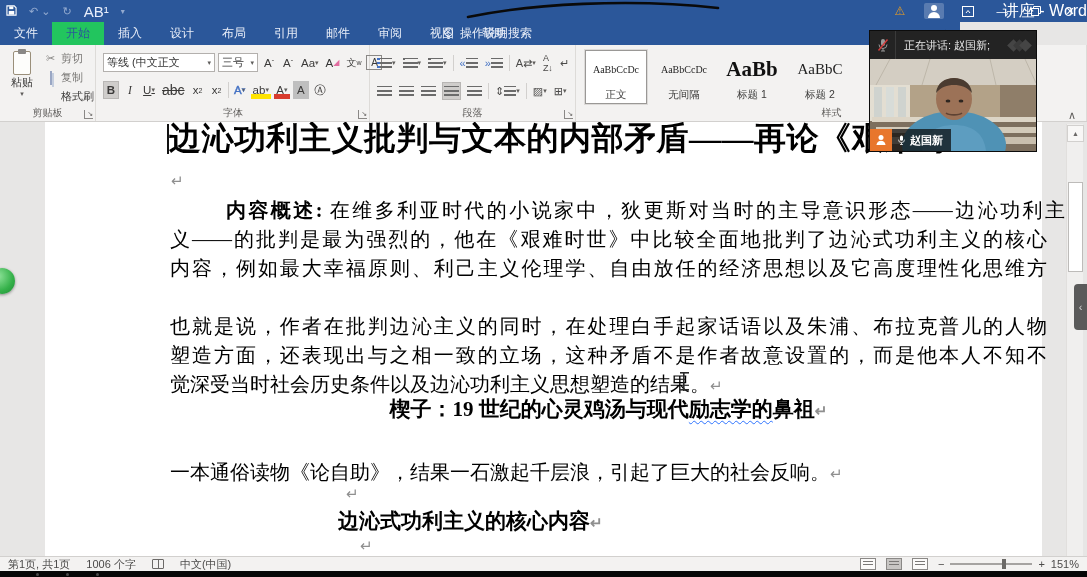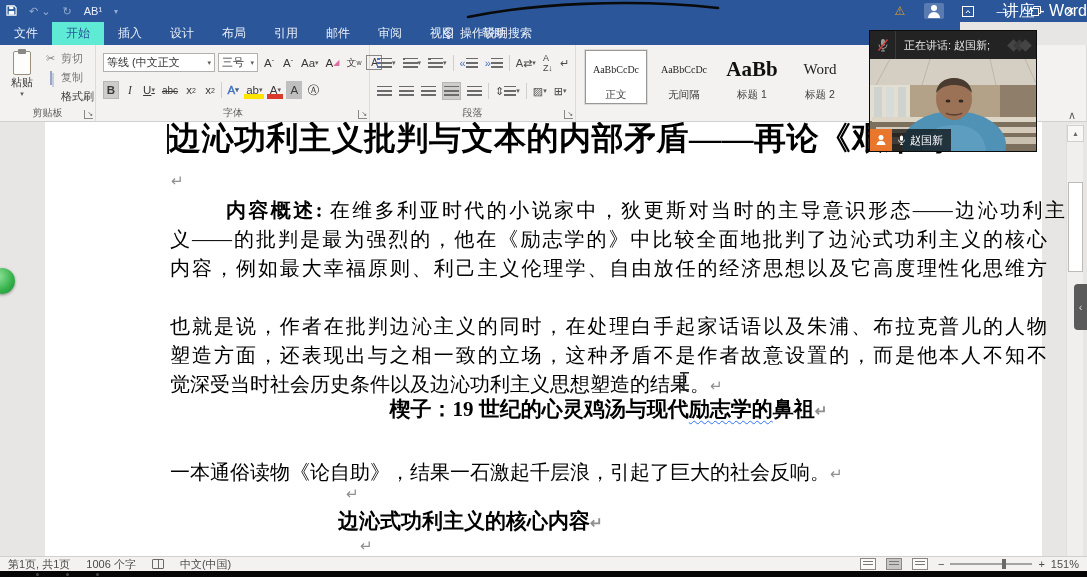--- a/index.html
+++ b/index.html
@@ -4,35 +4,35 @@
 <style>
   *{margin:0;padding:0;box-sizing:border-box;}
   html,body{width:1087px;height:577px;overflow:hidden;background:#000;}
   body{font-family:"Liberation Sans",sans-serif;}
   .screen{position:absolute;inset:0;width:1087px;height:577px;background:#e7e6e5;overflow:hidden;}
 
   
   .titlebar{position:absolute;left:0;top:0;width:1087px;height:22px;background:#2b579a;color:#fff;z-index:10;}
   .qat{position:absolute;left:6px;top:0;height:22px;display:flex;align-items:center;gap:12px;font-size:11px;color:#e8eefb;}
   .qat .dim{opacity:.55;}
-  .ab1{font-size:11px;letter-spacing:0;}
+  .ab1{font-size:15px;letter-spacing:0;}
   .win-title{position:absolute;left:0;right:0;top:0;height:22px;line-height:22px;text-align:right;font-size:16px;color:#fff;}
   .win-controls{position:absolute;right:0;top:0;height:22px;display:flex;align-items:center;}
   .wc{width:34px;height:22px;display:flex;align-items:center;justify-content:center;font-size:11px;color:#fff;}
   .warn{color:#f0a01e;font-size:12px;}
   .avatar-box{width:20px;height:16px;background:rgba(255,255,255,.22);border-radius:2px;position:relative;}
   .avatar-box::before{content:"";position:absolute;left:7px;top:2px;width:6px;height:6px;border-radius:50%;background:#fff;}
   .avatar-box::after{content:"";position:absolute;left:4px;top:9px;width:12px;height:6px;border-radius:6px 6px 0 0;background:#fff;}
   .pen-stroke{position:absolute;left:440px;top:0;z-index:12;pointer-events:none;}
 
   
   .tabrow{position:absolute;left:0;top:22px;width:960px;height:23px;background:#2b579a;z-index:9;}
   .tabs{display:flex;height:23px;align-items:stretch;}
   .tab{padding:0 14px;display:flex;align-items:center;font-size:12px;color:#e9eef8;cursor:default;}
-  .tab.active{background:#5eead4;color:#2b579a;}
+  .tab.active{background:#22c55e;color:#2b579a;}
   .tellme{position:absolute;left:443px;top:0;height:23px;display:flex;align-items:center;gap:6px;font-size:12px;color:#e9eef8;}
   .share{position:absolute;right:8px;top:6px;display:flex;align-items:center;gap:4px;font-size:12px;color:#17294d;}
   .share svg{opacity:.8;}
 
   
   .ribbon{position:absolute;left:0;top:45px;width:1087px;height:77px;background:#f3f2f1;border-bottom:1px solid #d2d0ce;z-index:3;}
   .grp{position:absolute;top:0;height:76px;border-right:1px solid #dddbd8;}
   .grp-label{position:absolute;bottom:1px;left:0;right:0;text-align:center;font-size:10px;color:#5f5d5b;}
   .launcher{position:absolute;right:2px;bottom:2px;width:9px;height:9px;border-left:1px solid #8a8886;border-bottom:1px solid #8a8886;font-size:7px;color:#5f5d5b;line-height:7px;text-align:right;}
   .g-clip{left:0;width:96px;}
@@ -115,21 +115,21 @@
 
   
   .meet{position:absolute;left:869px;top:30px;width:168px;height:122px;z-index:50;border:1px solid #0c0c0c;}
   .meet-head{height:28px;background:#232323;display:flex;align-items:center;color:#e8e8e8;font-size:11px;}
   .mh-mic{width:26px;display:flex;align-items:center;justify-content:center;border-right:1px solid #3a3a3a;height:100%;}
   .mh-txt{padding-left:8px;white-space:nowrap;}
   .mh-logo{margin-left:auto;margin-right:6px;display:flex;}
   .diam{width:9px;height:9px;background:#454545;transform:rotate(45deg);margin-left:-3px;}
   .diam.d2{background:#3a3a3a;}
   .meet-video{position:relative;height:92px;overflow:hidden;background:#9c8c76;}
-  .meet-tag{position:absolute;left:0;bottom:0;display:flex;align-items:flex-start;height:22px;z-index:3;}
+  .meet-tag{position:absolute;left:0;bottom:0;display:flex;align-items:flex-start;height:22px;z-index:3;font-weight:bold;}
   .tag-av{width:22px;height:22px;background:#e8762c;display:flex;align-items:center;justify-content:center;}
   .tag-name{background:rgba(10,10,10,.72);height:22px;display:flex;align-items:center;gap:4px;color:#fff;font-size:11px;padding:0 8px 0 5px;white-space:nowrap;}
 
   
   .statusbar{position:absolute;left:0;top:556px;width:1087px;height:15px;background:#f3f2f1;border-top:1px solid #d2d0ce;display:flex;align-items:center;font-size:11px;color:#4b4a49;z-index:8;}
   .st-item{padding:0 8px;white-space:nowrap;}
   .st-book{width:12px;height:10px;border:1px solid #6b6967;border-radius:1px;position:relative;margin:0 8px;}
   .st-book::before{content:"";position:absolute;left:5px;top:0;width:1px;height:8px;background:#6b6967;}
   .st-right{margin-left:auto;display:flex;align-items:center;gap:10px;padding-right:8px;}
   .vbtn{width:16px;height:12px;border:1px solid #8a8886;background:#fbfaf9;position:relative;}
@@ -255,21 +255,21 @@
         <div class="fbtn">A<sup>ˇ</sup></div>
         <div class="fbtn">Aa<span class="ddv">▾</span></div>
         <div class="fbtn clr-a">A<span class="er">◢</span></div>
         <div class="fbtn" style="font-size:10px;">文<sup>w</sup></div>
         <div class="fbtn" style="border:1px solid #8a8886;height:15px;font-size:10px;">A</div>
       </div>
       <div class="frow frow2">
         <div class="fbtn on" style="font-weight:bold;">B</div>
         <div class="fbtn" style="font-style:italic;font-family:'Liberation Serif',serif;">I</div>
         <div class="fbtn u-line">U<span class="ddv">▾</span></div>
-        <div class="fbtn" style="text-decoration:line-through;font-size:10px;">abc</div>
+        <div class="fbtn" style="text-decoration:line-through;font-size:14px;">abc</div>
         <div class="fbtn">x<sub>2</sub></div>
         <div class="fbtn">x<sup>2</sup></div>
         <div class="psep"></div>
         <div class="fbtn eff-a">A<span class="ddv">▾</span></div>
         <div class="fbtn hl-a">ab<span class="ddv">▾</span></div>
         <div class="fbtn fc-a">A<span class="ddv">▾</span></div>
         <div class="fbtn sh-a">A</div>
         <div class="fbtn">Ⓐ</div>
       </div>
       <div class="grp-label">字体</div>
@@ -332,37 +332,38 @@
           </div>
           <div class="stcard">
             <span class="stprev">AaBbCcDc</span>
             <span class="stname">无间隔</span>
           </div>
           <div class="stcard">
             <span class="stprev big">AaBb</span>
             <span class="stname">标题 1</span>
           </div>
           <div class="stcard">
-            <span class="stprev h2">Word</span>
+            <span class="stprev h2">AaBbC</span>
             <span class="stname">标题 2</span>
           </div>
           <div class="stcard">
             <span class="stprev h2">AaBb</span>
             <span class="stname">标题</span>
           </div>
         </div>
+      <div class="grp-label">样式</div>
     </div>
   </div>
 
   <div class="page"></div>
   <div class="doc-layer">
       <div class="dl title" style="left: 169px; top: 120px;"><span class="sb">边沁功利主义批判与文本的内部矛盾——再论《艰难时世</span></div>
       <div class="dl pilc" style="left: 171px; top: 172px;"><span>↵</span></div>
       <div class="dl body just" style="left: 226px; top: 197px; width: 839px;"><span class="sb">内容概述:</span><span> 在维多利亚时代的小说家中，狄更斯对当时的主导意识形态——边沁功利主</span></div>
-      <div class="dl body just" style="left: 170px; top: 226px; width: 877px;"><span>义——的批判是最为强烈的，他在《励志学的》中比较全面地批判了边沁式功利主义的核心</span></div>
+      <div class="dl body just" style="left: 170px; top: 226px; width: 877px;"><span>义——的批判是最为强烈的，他在《艰难时世》中比较全面地批判了边沁式功利主义的核心</span></div>
       <div class="dl body just" style="left: 170px; top: 255px; width: 877px;"><span>内容，例如最大幸福原则、利己主义伦理学、自由放任的经济思想以及它高度理性化思维方</span></div>
       <div class="dl body just" style="left: 170px; top: 313px; width: 877px;"><span>也就是说，作者在批判边沁主义的同时，在处理白手起家话语以及朱浦、布拉克普儿的人物</span></div>
       <div class="dl body just" style="left: 170px; top: 342px; width: 877px;"><span>塑造方面，还表现出与之相一致的立场，这种矛盾不是作者故意设置的，而是他本人不知不</span></div>
       <div class="dl body" style="left: 170px; top: 371px;"><span>觉深受当时社会历史条件以及边沁功利主义思想塑造的结果。</span><span class="sp">↵</span></div>
       <div class="dl heading ctr" style="left: 170px; top: 396px; width: 877px;"><span class="sb">楔子：19 世纪的心灵鸡汤与现代</span><span class="sb swavy">励志学的</span><span class="sb">鼻祖</span><span class="sp">↵</span></div>
       <div class="dl body" style="left: 170px; top: 459px;"><span>一本通俗读物《论自助》，结果一石激起千层浪，引起了巨大的社会反响。</span><span class="sp">↵</span></div>
       <div class="dl pilc" style="left: 346px; top: 485px;"><span>↵</span></div>
       <div class="dl heading" style="left: 338px; top: 508px;"><span class="sb">边沁式功利主义的核心内容</span><span class="sp">↵</span></div>
       <div class="dl pilc" style="left: 360px; top: 537px;"><span>↵</span></div>
     </div>

